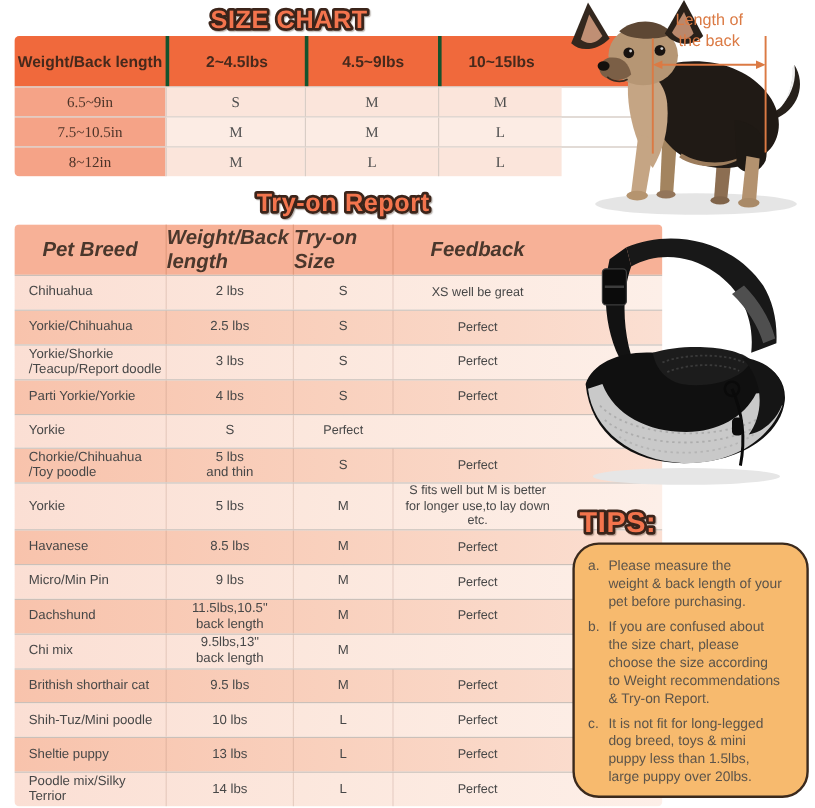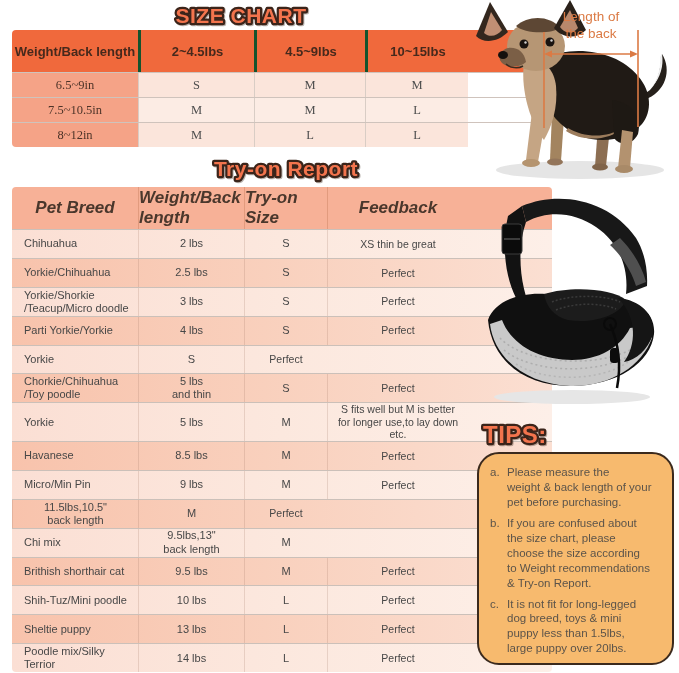--- a/index.html
+++ b/index.html
@@ -113,31 +113,31 @@
       <div class="hcell">Weight/Back length</div>
       <div class="hcell">Try-on Size</div>
       <div class="hcell">Feedback</div>
     </div>
     <div class="tryon-body">
 
     <div class="trow">
         <div class="cell breed">Chihuahua</div>
         <div class="cell">2 lbs</div>
         <div class="cell">S</div>
-        <div class="cell feedback">XS thin be great</div>
+        <div class="cell feedback">XS well be great</div>
       </div>
         <div class="trow">
         <div class="cell breed">Yorkie/Chihuahua</div>
         <div class="cell">2.5 lbs</div>
         <div class="cell">S</div>
         <div class="cell feedback">Perfect</div>
       </div>
         <div class="trow">
         <div class="cell breed">Yorkie/Shorkie
-/Teacup/Micro doodle</div>
+/Teacup/Report doodle</div>
         <div class="cell">3 lbs</div>
         <div class="cell">S</div>
         <div class="cell feedback">Perfect</div>
       </div>
         <div class="trow">
         <div class="cell breed">Parti Yorkie/Yorkie</div>
         <div class="cell">4 lbs</div>
         <div class="cell">S</div>
         <div class="cell feedback">Perfect</div>
       </div>
@@ -167,20 +167,21 @@
         <div class="cell">M</div>
         <div class="cell feedback">Perfect</div>
       </div>
         <div class="trow">
         <div class="cell breed">Micro/Min Pin</div>
         <div class="cell">9 lbs</div>
         <div class="cell">M</div>
         <div class="cell feedback">Perfect</div>
       </div>
         <div class="trow">
+        <div class="cell breed">Dachshund</div>
         <div class="cell">11.5lbs,10.5"
 back length</div>
         <div class="cell">M</div>
         <div class="cell feedback">Perfect</div>
       </div>
         <div class="trow">
         <div class="cell breed">Chi mix</div>
         <div class="cell">9.5lbs,13"
 back length</div>
         <div class="cell">M</div>

